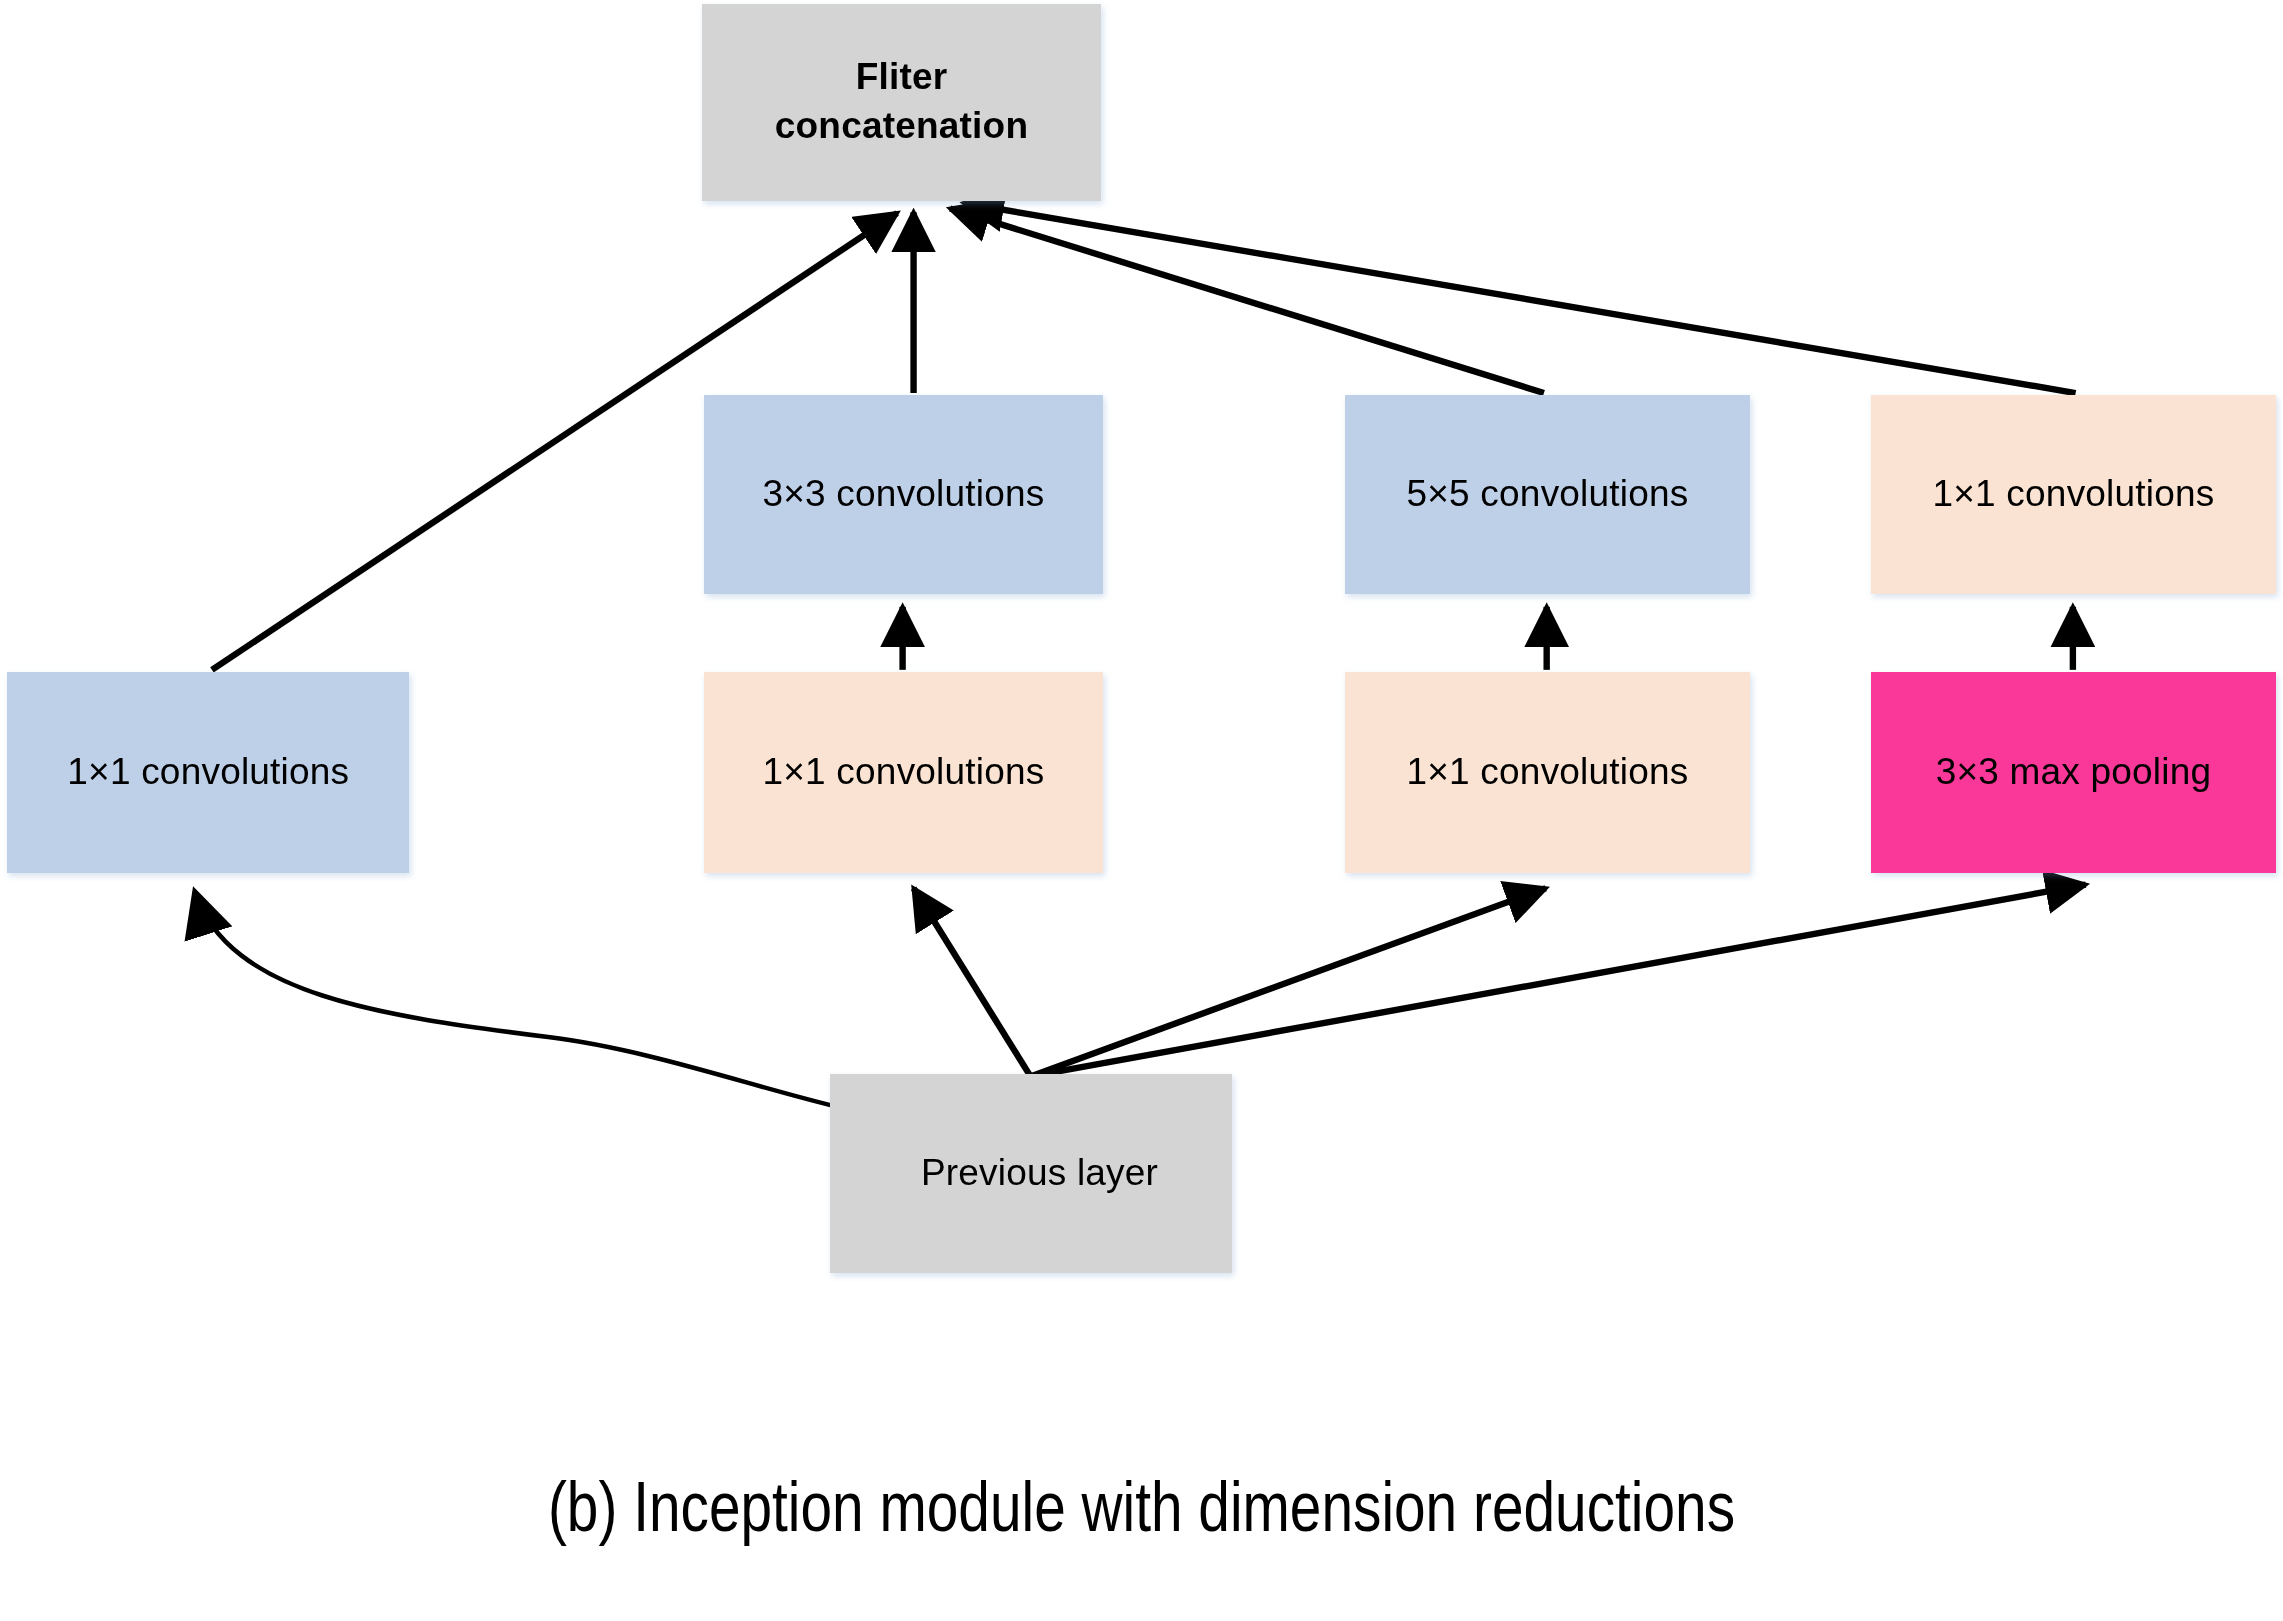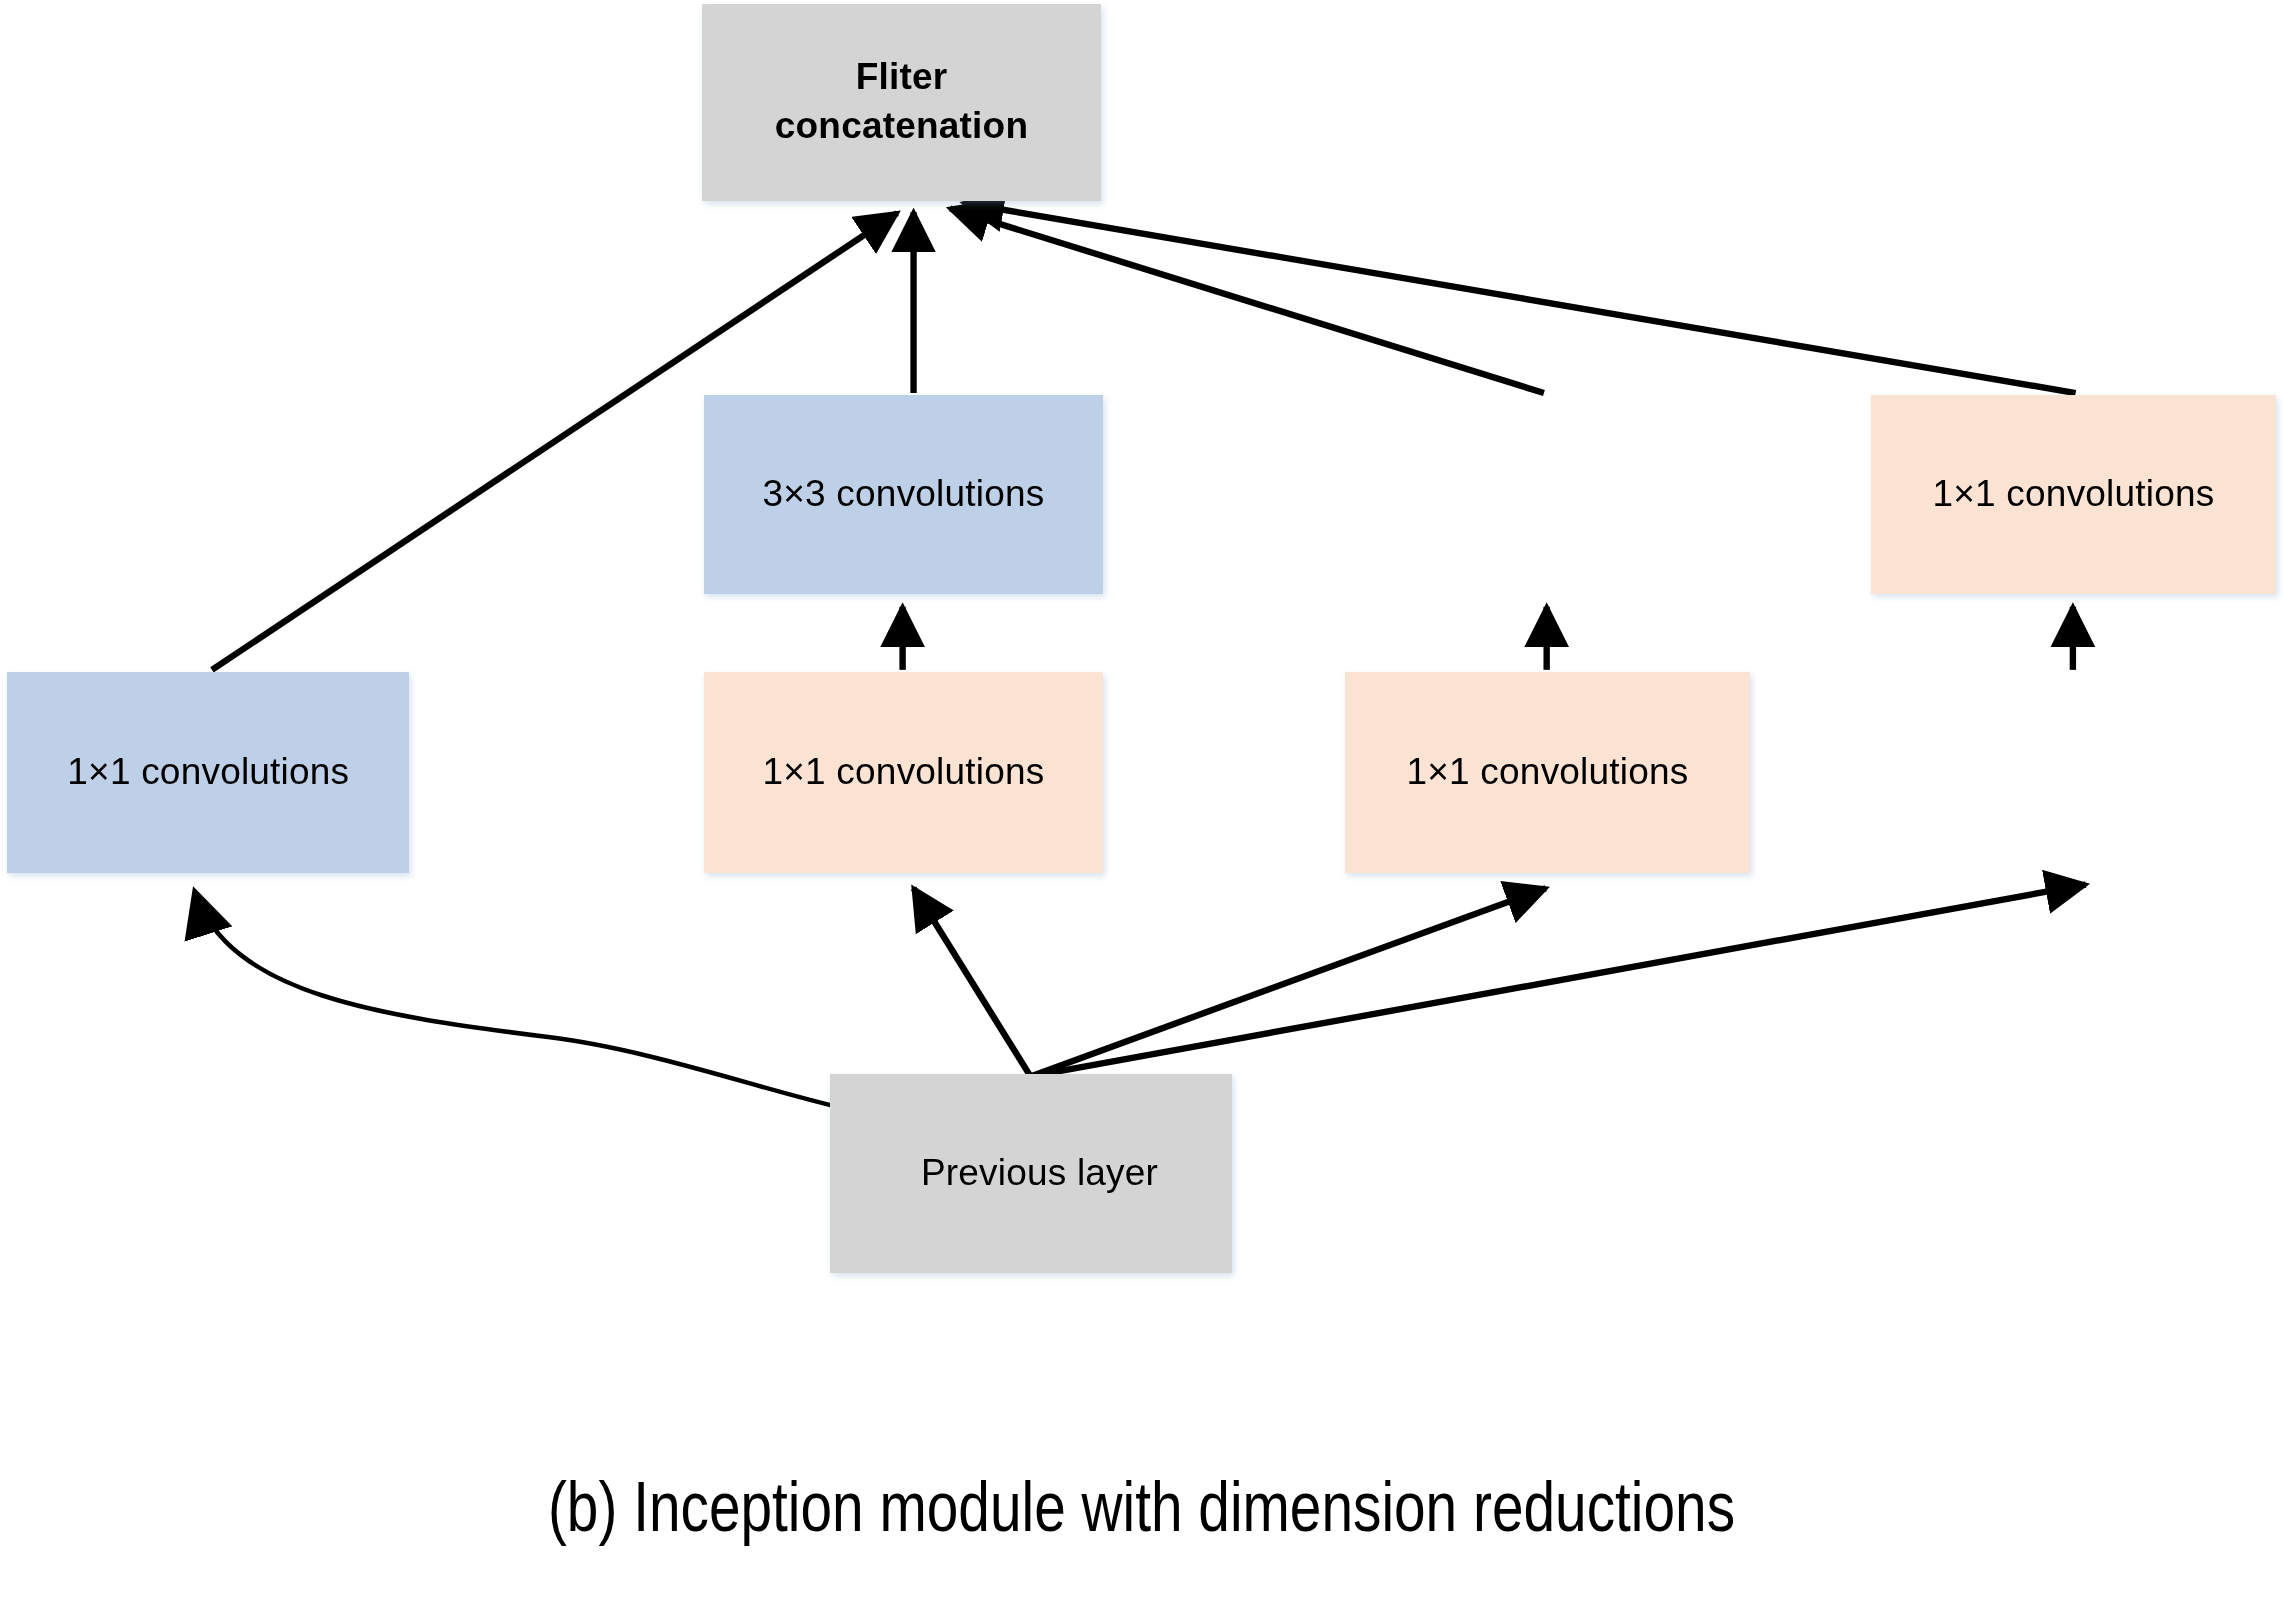--- a/index.html
+++ b/index.html
@@ -98,37 +98,43 @@
 
   <div class="node" style="left:702px; top:3.7px; width:399px; height:197px; background:#D4D4D4;font-weight:bold;">
     <span class="node-label">Fliter
 concatenation</span>
   </div>
 
   <div class="node" style="left:704px; top:395px; width:399px; height:199px; background:#BED0E7;">
     <span class="node-label">3×3 convolutions</span>
   </div>
 
+  <div class="node" style="left:1345px; top:395px; width:405px; height:199px; background:#BED0E7;">
+    <span class="node-label">5×5 convolutions</span>
+  </div>
 
   <div class="node" style="left:1871px; top:395px; width:405px; height:199px; background:#FAE3D2;">
     <span class="node-label">1×1 convolutions</span>
   </div>
 
   <div class="node" style="left:7.3px; top:672px; width:402px; height:201px; background:#BED0E7;">
     <span class="node-label">1×1 convolutions</span>
   </div>
 
   <div class="node" style="left:704px; top:672px; width:399px; height:201px; background:#FAE3D2;">
     <span class="node-label">1×1 convolutions</span>
   </div>
 
   <div class="node" style="left:1345px; top:672px; width:405px; height:201px; background:#FAE3D2;">
     <span class="node-label">1×1 convolutions</span>
   </div>
 
+  <div class="node" style="left:1871px; top:672px; width:405px; height:201px; background:#FA3899;">
+    <span class="node-label">3×3 max pooling</span>
+  </div>
 
   <div class="node" style="left:830px; top:1074px; width:402px; height:199px; background:#D4D4D4;padding-left:17px;">
     <span class="node-label">Previous layer</span>
   </div>
 
   <div id="caption">(b) Inception module with dimension reductions</div>
 
 </div>
 
 

